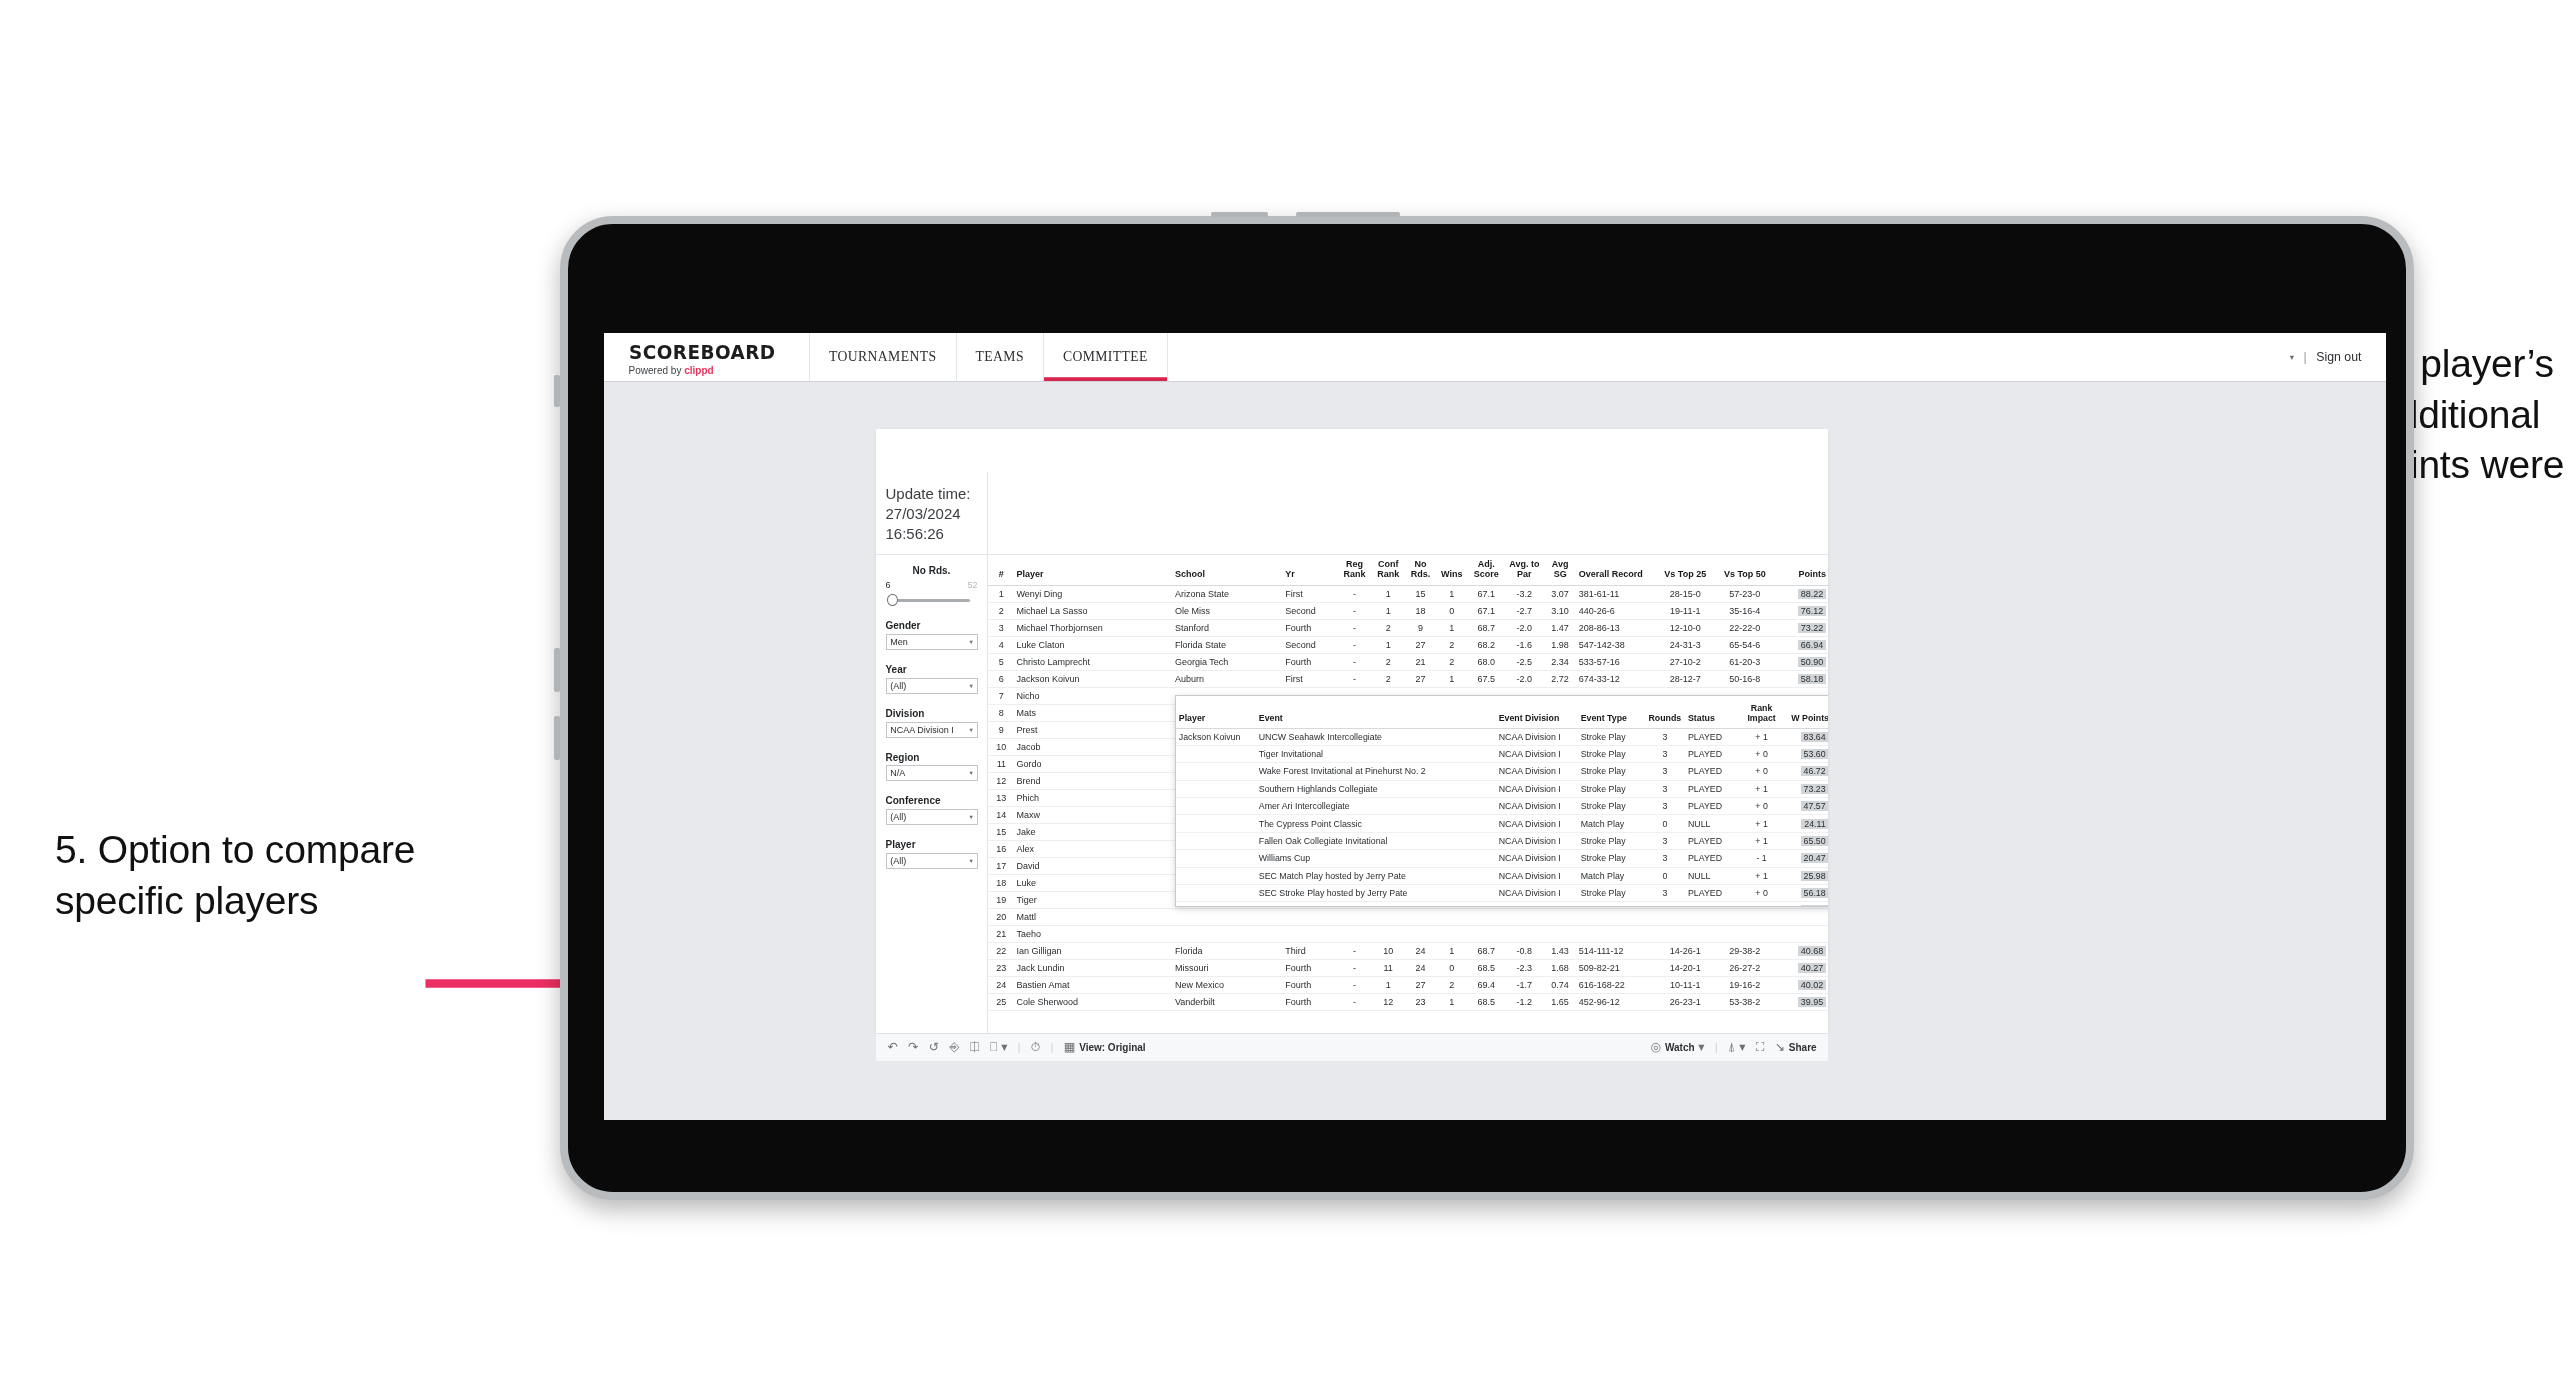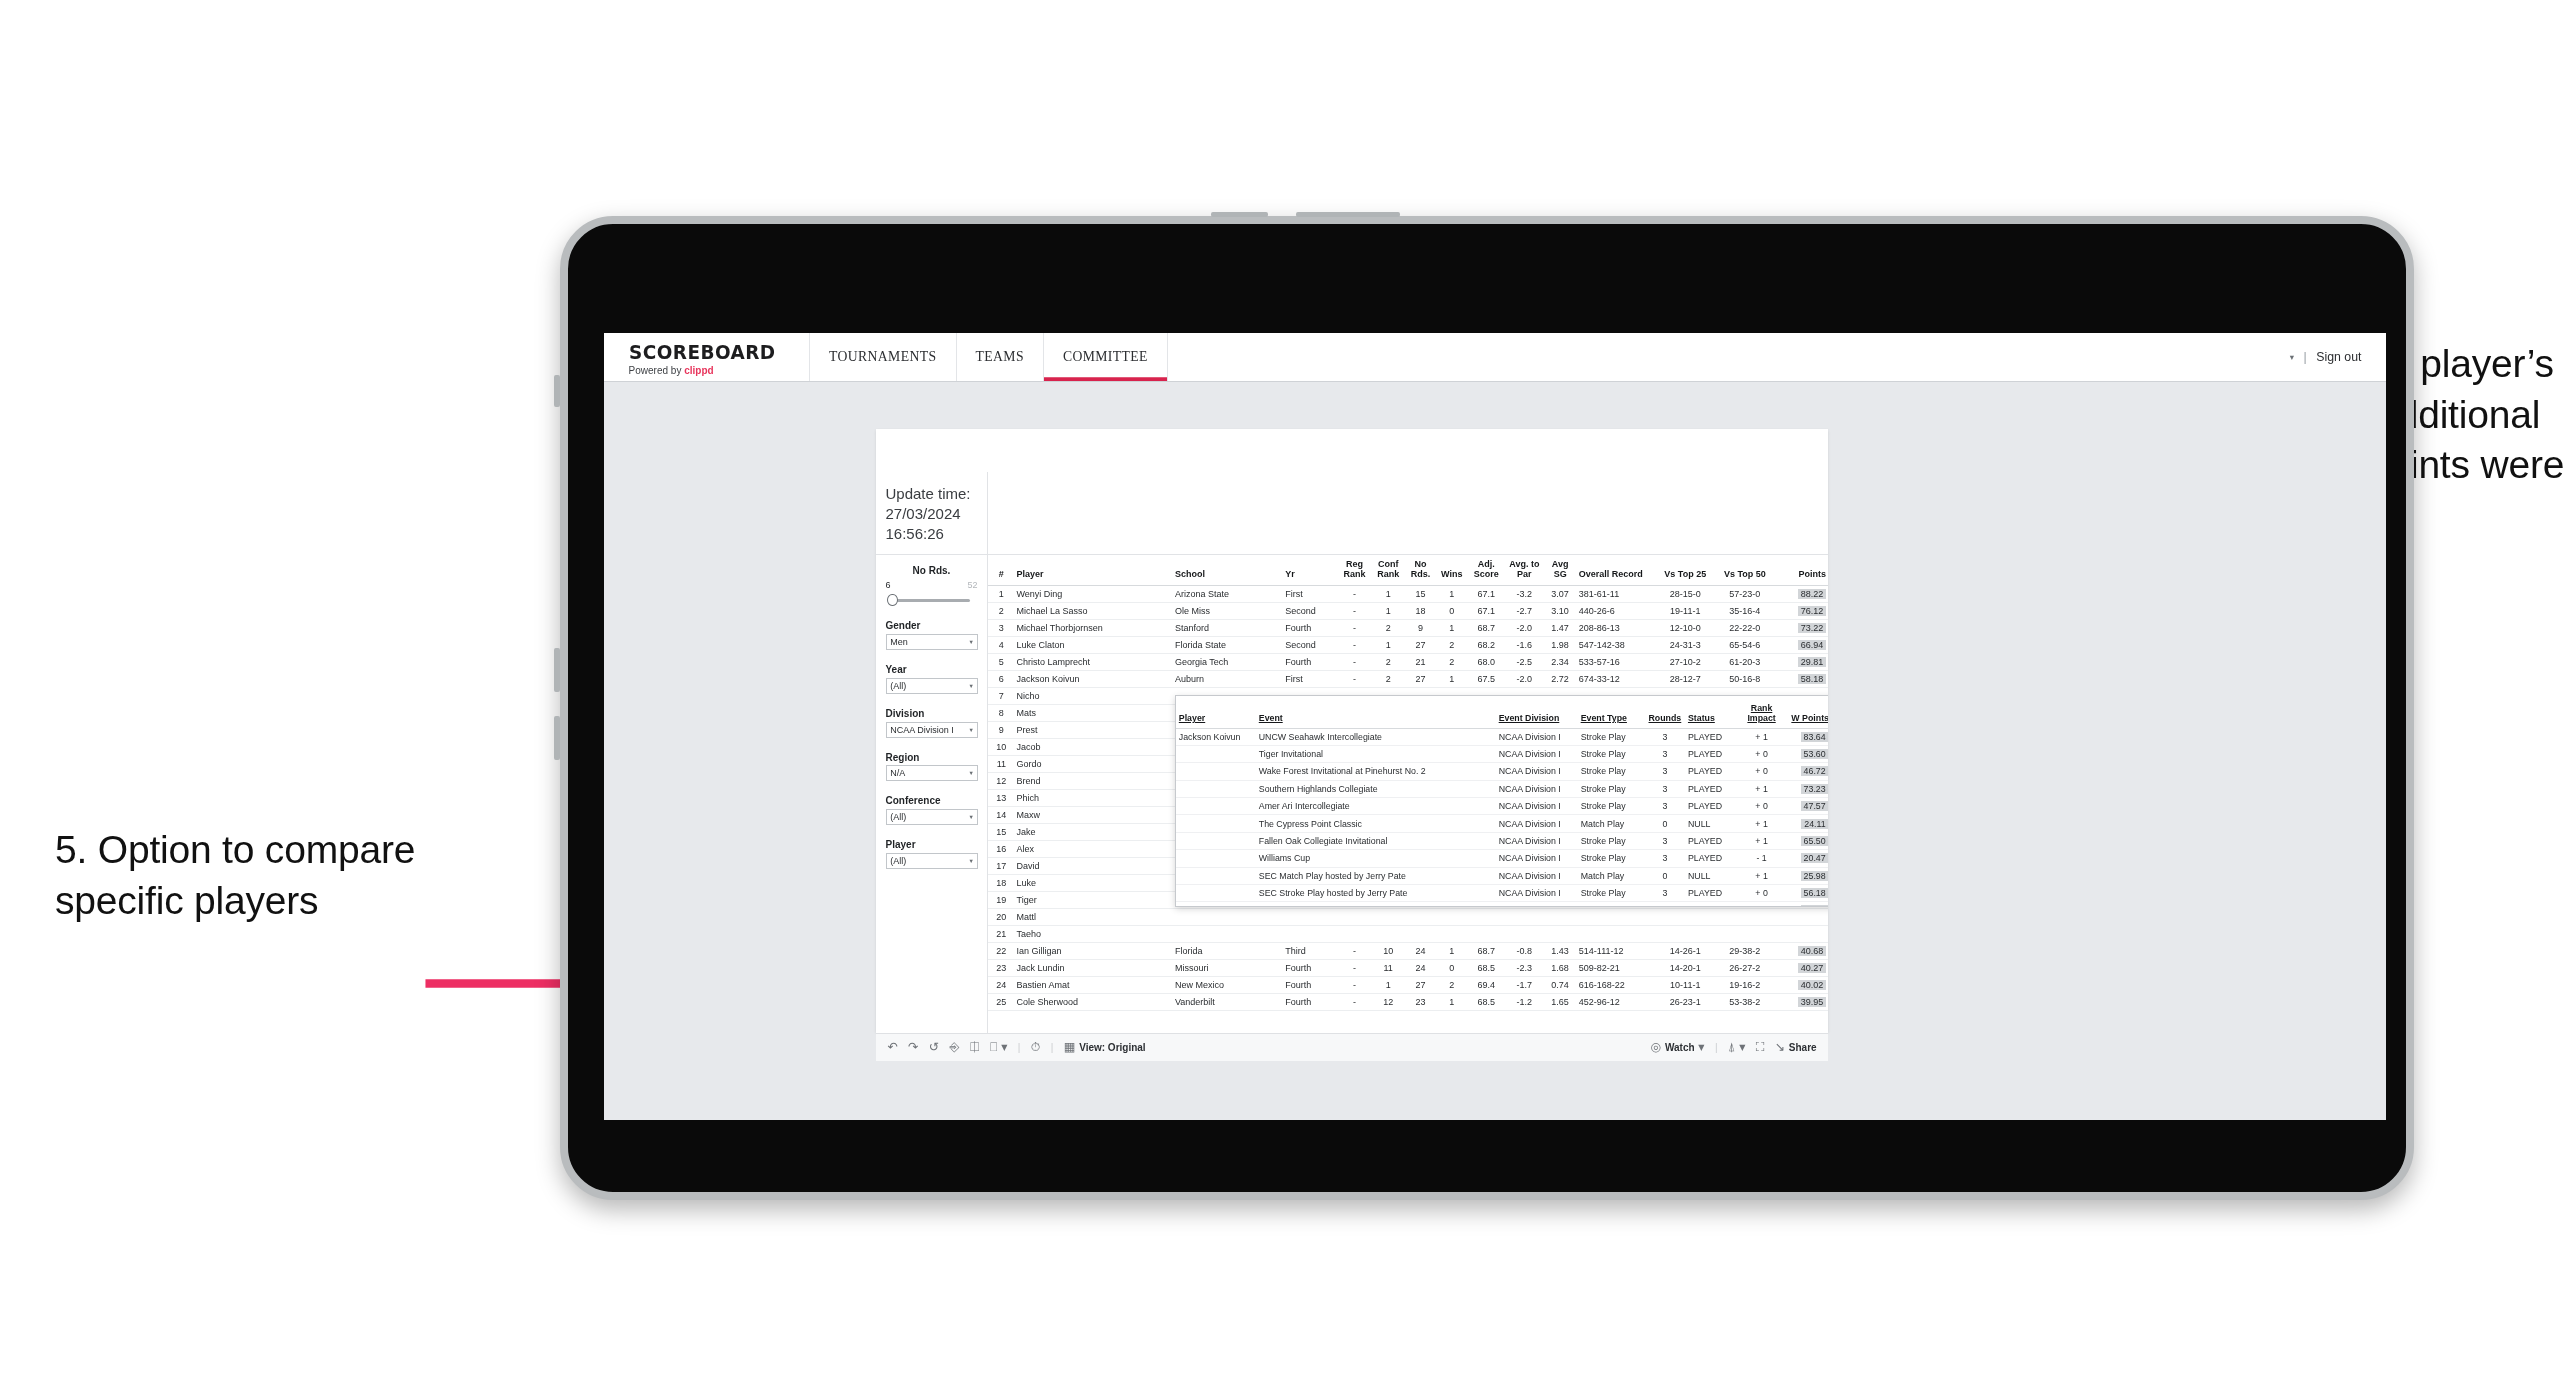--- a/index.html
+++ b/index.html
@@ -205,21 +205,20 @@
     overflow: hidden;
     z-index: 5;
   }
   table.tt { border-collapse: collapse; width: 100%; font-size: 8.8px; color: #2a2d30; table-layout: fixed; }
   table.tt thead th {
     font-weight: 700; color: #16181a;
     padding: 6.6px 2.8px 4.7px 2.8px;
     vertical-align: bottom;
     border-bottom: 0.9px solid #d7dadd;
     line-height: 1.15;
-    text-decoration: underline;
   }
   table.tt tbody td { padding: 3.2px 2.8px; border-bottom: 0.9px solid #eff0f2; white-space: nowrap; overflow: hidden; }
   table.tt td.wp { text-align: right; padding-right: 7.6px; }
   table.tt td.wp span { background: #d2d5d8; padding: 0 2.8px; display: inline-block; }
 
   
   #toolbar {
     position: absolute;
     left: 272px; top: 615px;
     width: 952px; height: 28px;
@@ -466,21 +465,21 @@
                     <td class="t-c">-</td>
                     <td class="t-c">2</td>
                     <td class="t-c">21</td>
                     <td class="t-c">2</td>
                     <td class="t-c">68.0</td>
                     <td class="t-c">-2.5</td>
                     <td class="t-c">2.34</td>
                     <td class="t-l">533-57-16</td>
                     <td class="t-c">27-10-2</td>
                     <td class="t-c">61-20-3</td>
-                    <td class="pts"><span>29.81</span></td>
+                    <td class="pts"><span>50.90</span></td>
                   </tr>
                   <tr>
                     <td class="t-c">6</td>
                     <td class="t-l">Jackson Koivun</td>
                     <td class="t-l">Auburn</td>
                     <td class="t-l">First</td>
                     <td class="t-c">-</td>
                     <td class="t-c">2</td>
                     <td class="t-c">27</td>
                     <td class="t-c">1</td>

